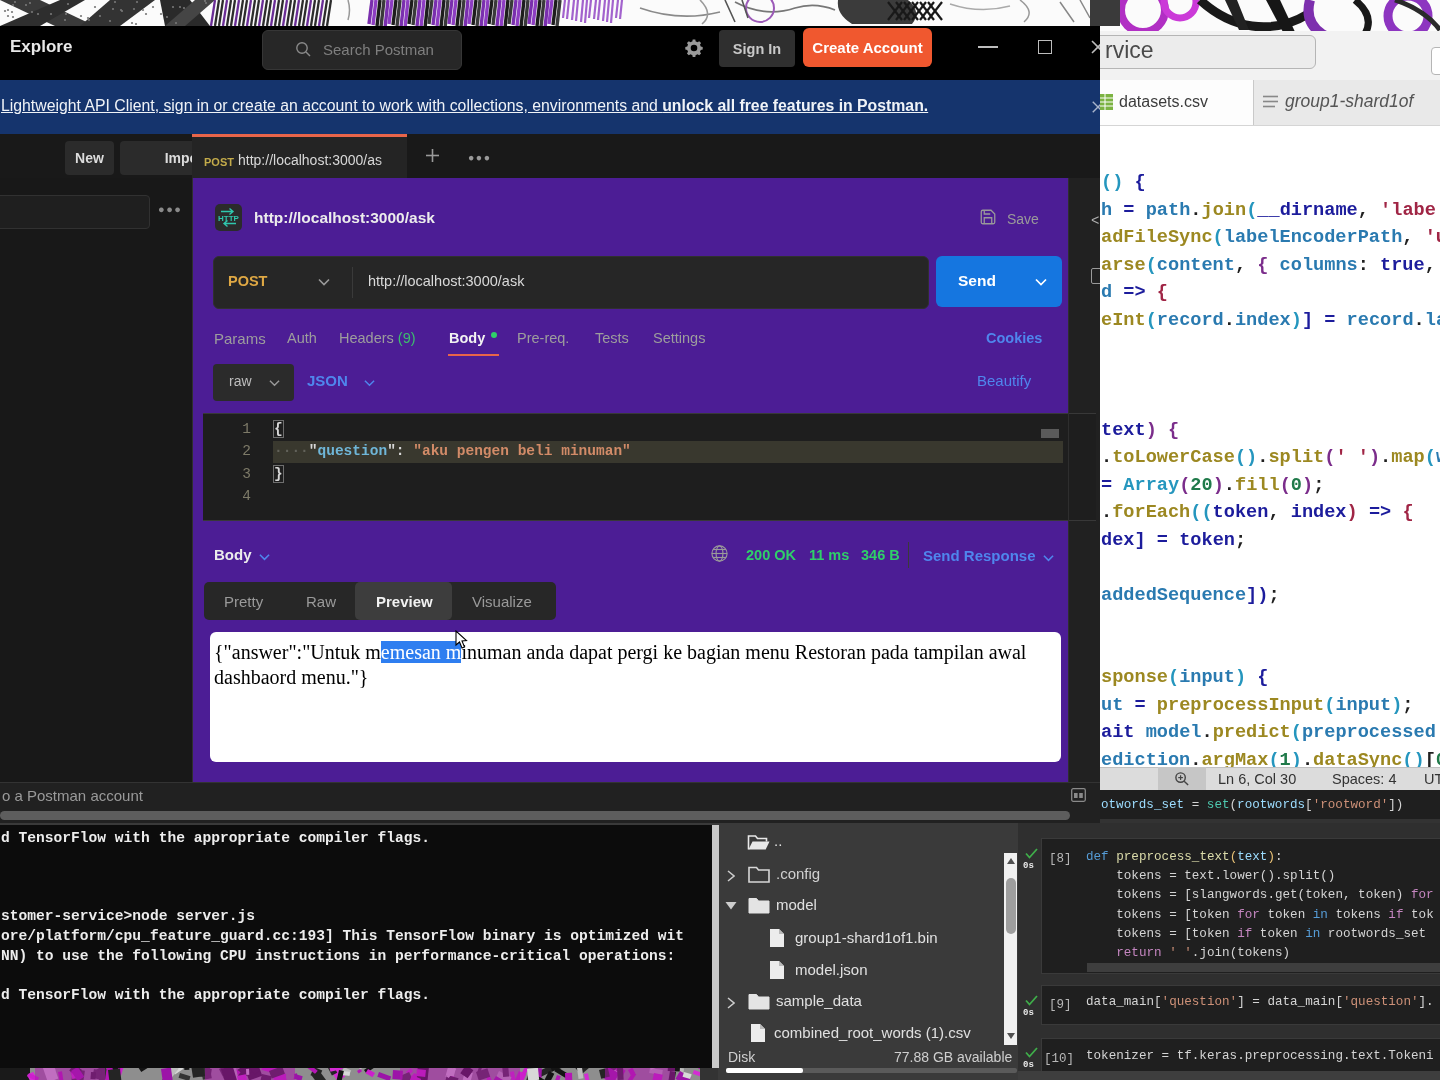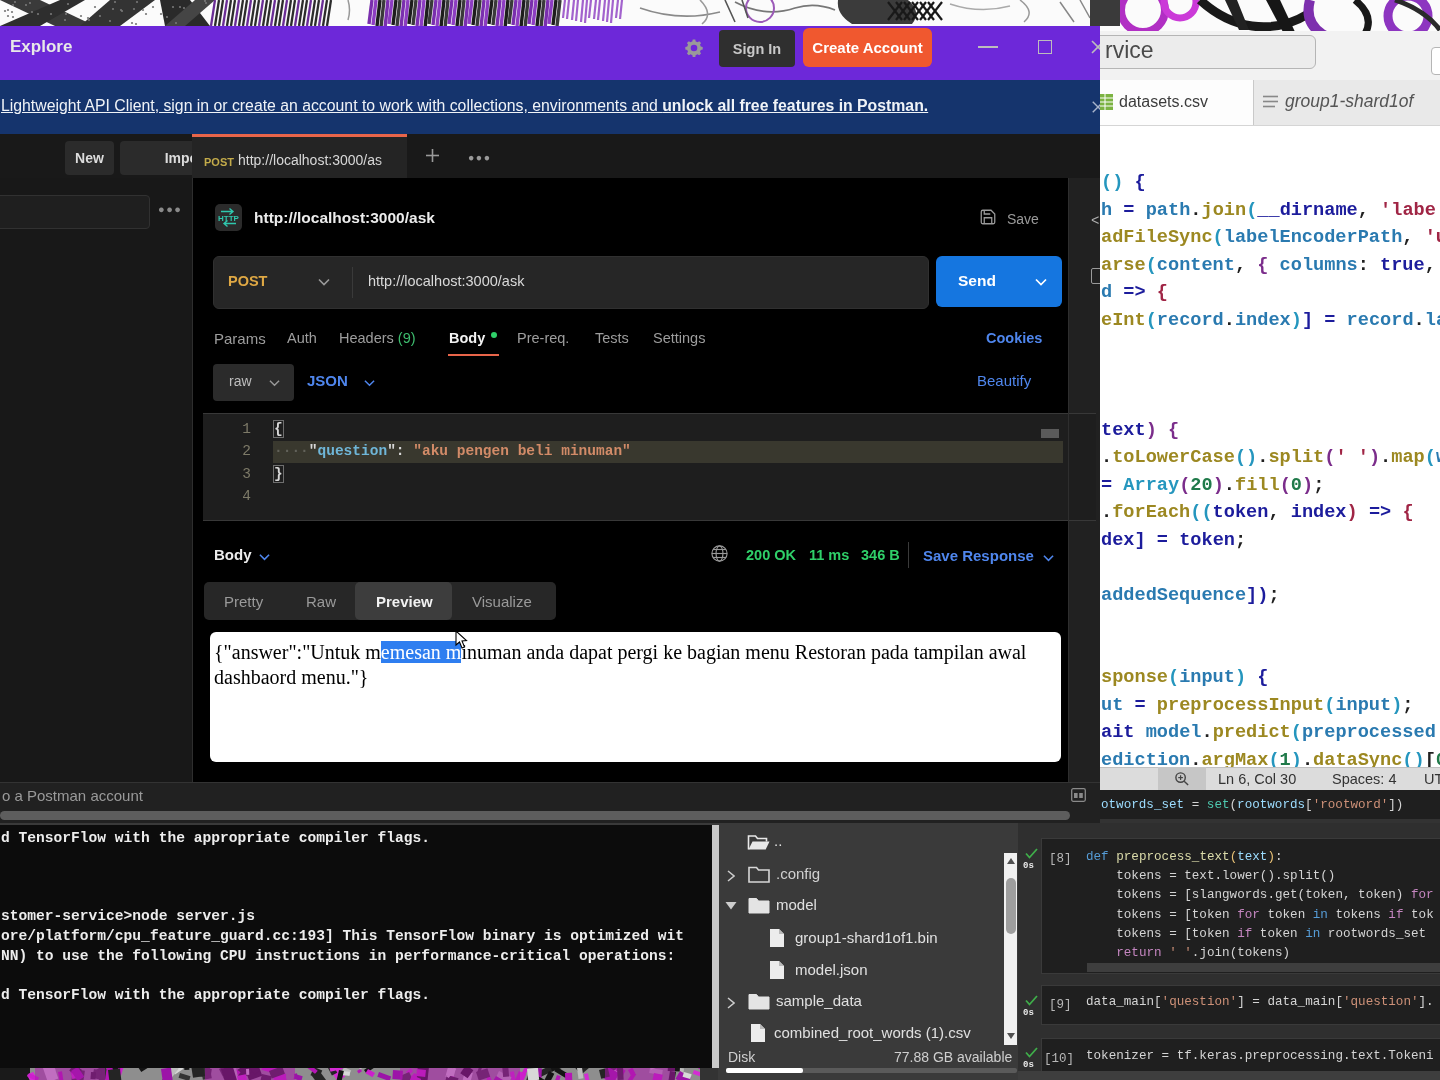--- a/index.html
+++ b/index.html
@@ -4,25 +4,25 @@
 <style>
   html,body{margin:0;padding:0;}
   #stage{position:relative;width:1440px;height:1080px;overflow:hidden;background:#fff;
     font-family:"Liberation Sans",sans-serif;}
   .a{position:absolute;}
   .mono{font-family:"Liberation Mono",monospace;}
   .serif{font-family:"Liberation Serif",serif;}
   .nw{white-space:pre;}
   
   #postman{left:0;top:26px;width:1100px;height:797px;background:#212121;overflow:hidden;z-index:4;}
-  #pm-title{left:0;top:0;width:1100px;height:68px;background:#6d28d9;}
+  #pm-title{left:0;top:0;width:1100px;height:68px;background:#000000;}
   #pm-banner{left:0;top:54px;width:1100px;height:54px;background:#15346d;color:#f0f3f7;}
   #pm-tabstrip{left:0;top:108px;width:1100px;height:44px;background:#191919;}
   #pm-side{left:0;top:152px;width:192px;height:604px;background:#181818;border-right:1px solid #2e2e2e;}
-  #pm-main{left:193px;top:152px;width:875px;height:604px;background:#000000;}
+  #pm-main{left:193px;top:152px;width:875px;height:604px;background:#4c1d95;}
   #pm-strip{left:1068px;top:152px;width:32px;height:604px;border-left:1px solid #2e2e2e;}
   #pm-footer{left:0;top:756px;width:1100px;height:26px;background:#212121;border-top:1px solid #333;}
   #pm-scroll{left:0;top:782px;width:1100px;height:15px;background:#212121;}
   .pbtn{background:#2b2b2b;border-radius:4px;color:#dcdcdc;font-weight:bold;font-size:14px;
     display:flex;align-items:center;justify-content:center;}
   .grn{color:#2fd069;}
   
   .cb{color:#2a7ab0;} .co{color:#9c8821;} .ck{color:#1c1c9c;} .cs{color:#a02545;}
   .cp{color:#2596be;} .cg{color:#207a4a;} .cm{color:#7b2d8b;}
 </style>
@@ -471,20 +471,27 @@
         <line x1="7" y1="4.5" x2="7" y2="9.5" stroke="#444" stroke-width="1.3"></line>
       </svg>
     <div class="a" style="left:118px;top:740px;font-size:14.5px;color:#333;">Ln 6, Col 30</div>
     <div class="a" style="left:232px;top:740px;font-size:14.5px;color:#333;">Spaces: 4</div>
     <div class="a" style="left:324px;top:740px;font-size:14.5px;color:#333;">UT</div>
   </div>
   <div id="postman" class="a">
 
     <div id="pm-title" class="a">
       <div class="a" style="left:10px;top:11px;font-size:17px;font-weight:600;color:#e8e8e8;">Explore</div>
+      <div class="a" style="left:262px;top:4px;width:198px;height:38px;background:#272727;border:1px solid #363636;border-radius:6px;">
+        <svg class="a" style="left:32px;top:10px;" width="17" height="17" viewBox="0 0 17 17">
+            <circle cx="7" cy="7" r="5.2" fill="none" stroke="#8a8a8a" stroke-width="1.4"></circle>
+            <line x1="11" y1="11" x2="15" y2="15" stroke="#8a8a8a" stroke-width="1.4"></line>
+          </svg>
+        <div class="a" style="left:60px;top:10px;font-size:15px;color:#7f7f7f;">Search Postman</div>
+      </div>
       <svg class="a" style="left:684px;top:12px;" width="20" height="20" viewBox="0 0 20 20">
           <g fill="#9a9a9a">
             <path d="M8.7 1.5 h2.6 l.4 2 a6.8 6.8 0 011.8.75 l1.7-1.1 1.85 1.85 -1.1 1.7 a6.8 6.8 0 01.75 1.8 l2 .4 v2.6 l-2 .4 a6.8 6.8 0 01-.75 1.8 l1.1 1.7 -1.85 1.85 -1.7-1.1 a6.8 6.8 0 01-1.8.75 l-.4 2 h-2.6 l-.4-2 a6.8 6.8 0 01-1.8-.75 l-1.7 1.1 -1.85-1.85 1.1-1.7 a6.8 6.8 0 01-.75-1.8 l-2-.4 v-2.6 l2-.4 a6.8 6.8 0 01.75-1.8 l-1.1-1.7 1.85-1.85 1.7 1.1 a6.8 6.8 0 011.8-.75 z M10 6.7 a3.3 3.3 0 100 6.6 3.3 3.3 0 000-6.6 z" fill-rule="evenodd"></path>
           </g>
         </svg>
       <div class="a pbtn" style="left:719px;top:4px;width:76px;height:37px;font-size:14.5px;color:#c9c9c9;background:#2f2f2f;">Sign In</div>
       <div class="a" style="left:803px;top:2px;width:129px;height:39px;background:#f0582f;border-radius:6px;display:flex;align-items:center;justify-content:center;color:#fff;font-weight:bold;font-size:15px;">Create Account</div>
       <div class="a" style="left:978px;top:20px;width:20px;height:2px;background:#bdbdbd;"></div>
       <div class="a" style="left:1038px;top:14px;width:12px;height:12px;border:1.6px solid #bdbdbd;"></div>
       <svg class="a" style="left:1090px;top:13px;" width="16" height="16" viewBox="0 0 16 16">
@@ -591,21 +598,21 @@
           <circle cx="10" cy="10" r="8"></circle>
           <ellipse cx="10" cy="10" rx="3.6" ry="8"></ellipse>
           <line x1="2" y1="10" x2="18" y2="10"></line>
           <line x1="3.2" y1="5.8" x2="16.8" y2="5.8"></line>
           <line x1="3.2" y1="14.2" x2="16.8" y2="14.2"></line>
         </svg>
       <div class="a grn" style="left:553px;top:369px;font-size:14.5px;font-weight:600;">200 OK</div>
       <div class="a grn" style="left:616px;top:369px;font-size:14.5px;font-weight:600;">11 ms</div>
       <div class="a grn" style="left:668px;top:369px;font-size:14.5px;font-weight:600;">346 B</div>
       <div class="a" style="left:715px;top:364px;width:1px;height:26px;background:#3a3a3a;"></div>
-      <div class="a" style="left:730px;top:369px;font-size:15px;font-weight:bold;color:#4f86ed;">Save Response</div>
+      <div class="a" style="left:730px;top:369px;font-size:15px;font-weight:bold;color:#4f86ed;">Send Response</div>
       <svg class="a" style="left:850px;top:376px;" width="11" height="8" viewBox="0 0 12 8">
           <path d="M1 1.5 L6 6.5 L11 1.5" stroke="#4f86ed" stroke-width="1.7" fill="none"></path>
         </svg>
 
       <div class="a" style="left:11px;top:404px;width:352px;height:38px;background:#272727;border-radius:5px;"></div>
       <div class="a" style="left:31px;top:415px;font-size:15px;color:#9a9a9a;">Pretty</div>
       <div class="a" style="left:113px;top:415px;font-size:15px;color:#9a9a9a;">Raw</div>
       <div class="a" style="left:162px;top:404px;width:97px;height:38px;background:#3d3d3d;border-radius:5px;"></div>
       <div class="a" style="left:183px;top:415px;font-size:15px;font-weight:600;color:#f2f2f2;">Preview</div>
       <div class="a" style="left:279px;top:415px;font-size:15px;color:#9a9a9a;">Visualize</div>

